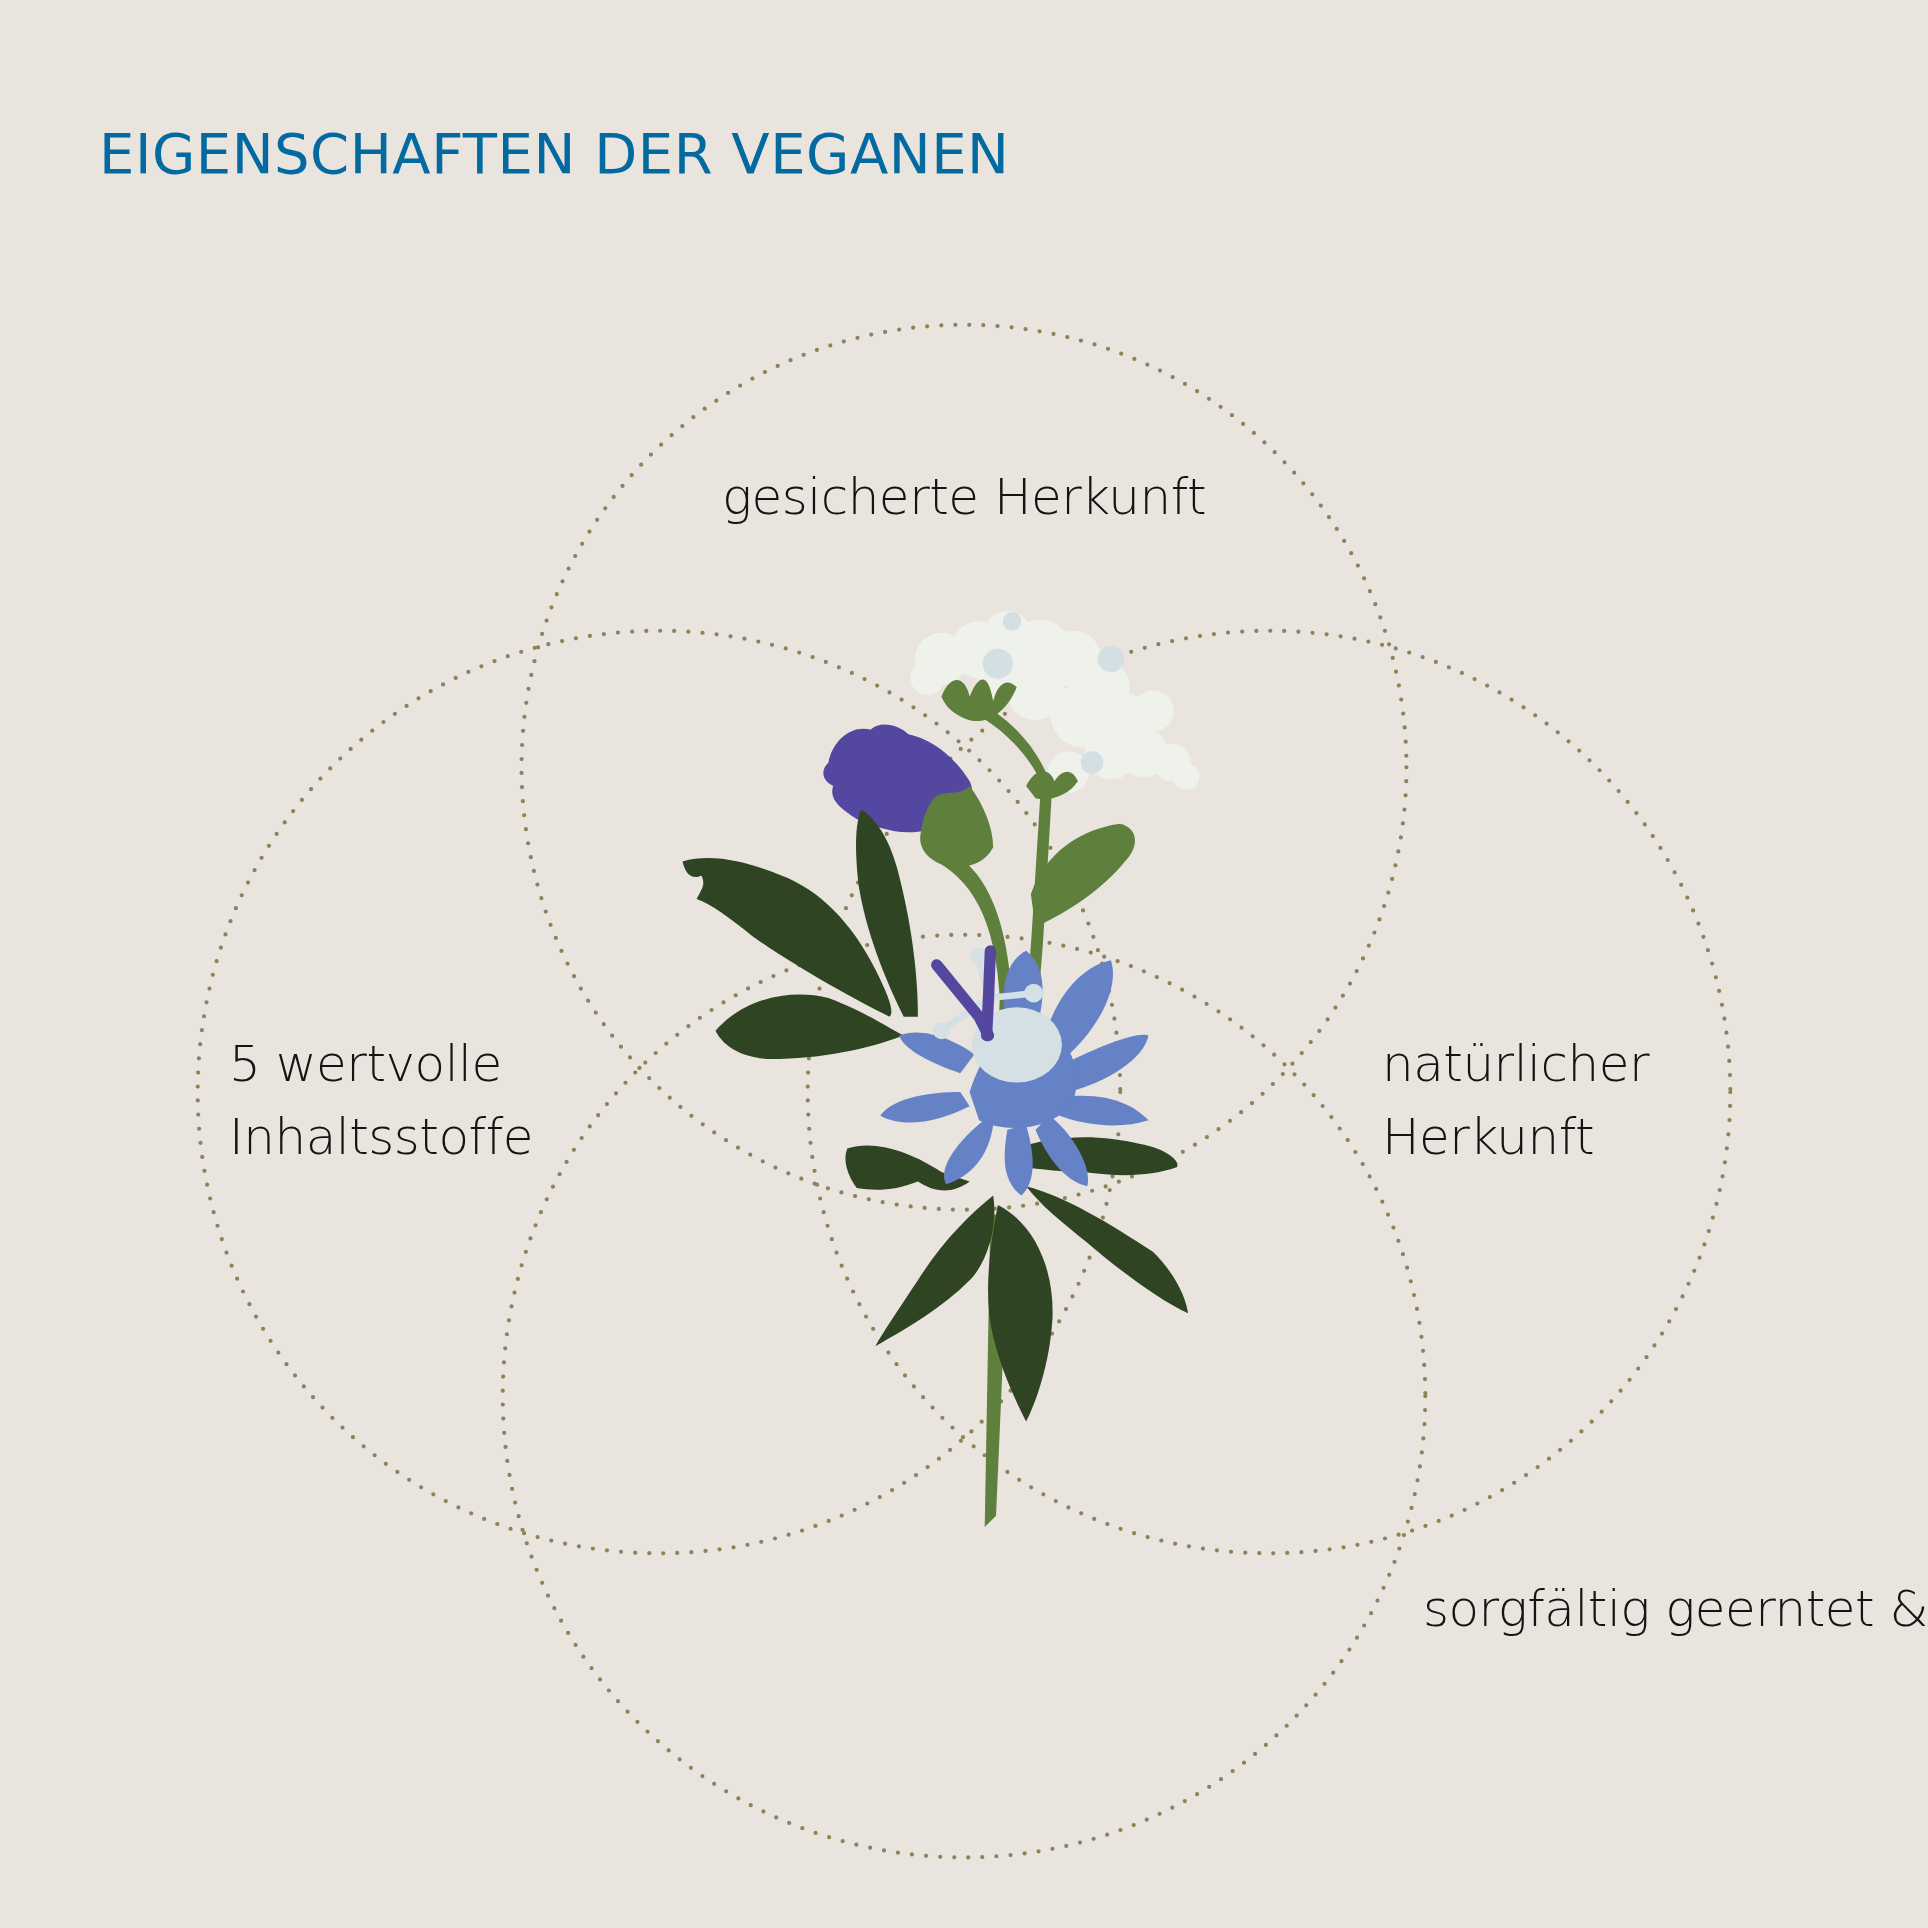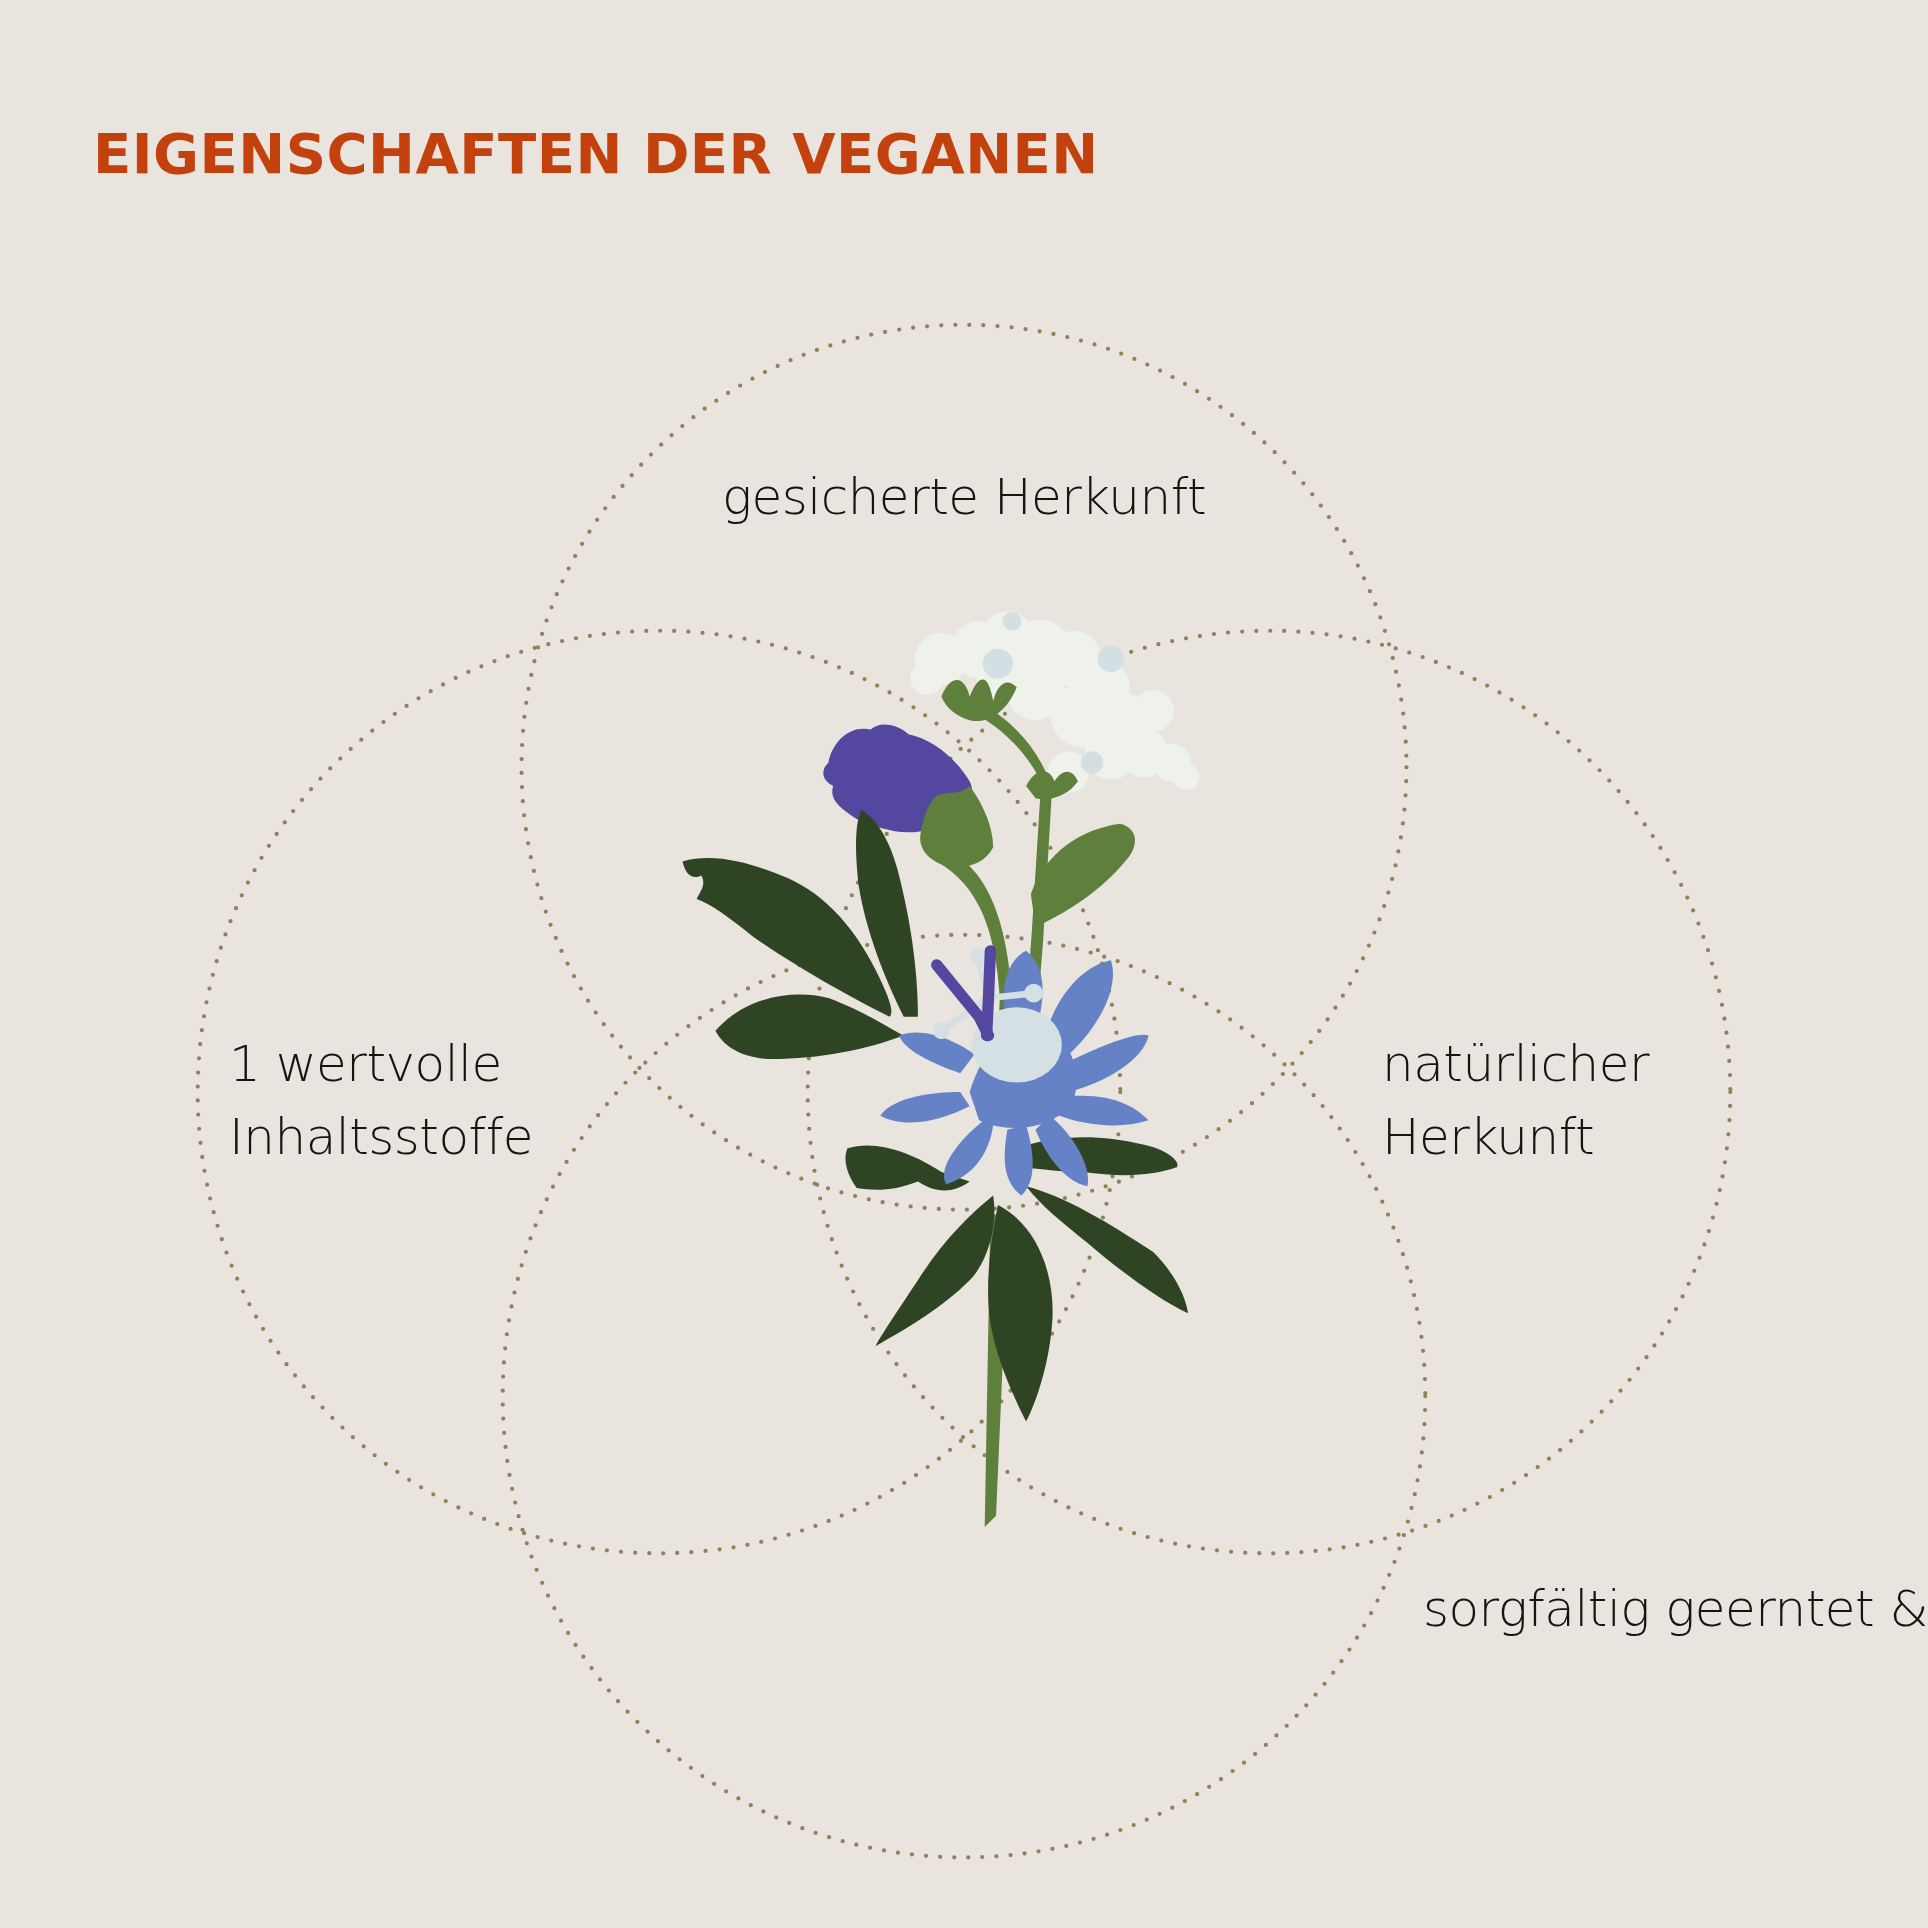--- a/index.html
+++ b/index.html
@@ -10,29 +10,29 @@
     .canvas {
       position: relative;
       width: 1928px;
       height: 1928px;
       background: #e9e4de;
       overflow: hidden;
       font-family: "DejaVu Sans", "Liberation Sans", sans-serif;
     }
     .title {
       position: absolute;
-      left: 93px;
+      left: 99px;
       top: 111px;
       margin: 0;
       font-family: "DejaVu Sans", "Liberation Sans", sans-serif;
-      font-weight: bold;
+      font-weight: normal;
       font-size: 56px;
       line-height: 85px;
       letter-spacing: 0.5px;
-      color: #c2410c;
+      color: #0369a1;
     }
     .title span { display: block; }
     .label {
       position: absolute;
       margin: 0;
       font-family: "DejaVu Sans", "Liberation Sans", sans-serif;
       font-weight: 300;
       font-size: 50px;
       line-height: 73px;
       color: #141414;
@@ -156,21 +156,21 @@
       <circle cx="1000" cy="1095" r="9" fill="#d4e0e4"></circle>
       <path d="M995 1025 L1040 1080 L1050 1100" stroke="#5447a0" stroke-width="12" fill="none" stroke-linecap="round"></path>
       <path d="M1048 1100 L1050 1060 L1052 1010" stroke="#5447a0" stroke-width="12" fill="none" stroke-linecap="round"></path>
     </g>
   </svg>
 
   <p class="label label-top">
     <span>gesicherte Herkunft</span>
   </p>
   <p class="label label-left">
-    <span>1 wertvolle</span>
+    <span>5 wertvolle</span>
     <span>Inhaltsstoffe</span>
   </p>
   <p class="label label-right">
     <span>natürlicher</span>
     <span>Herkunft</span>
   </p>
   <p class="label label-bottom">
     <span>sorgfältig geerntet &amp;</span>
   </p>
 

